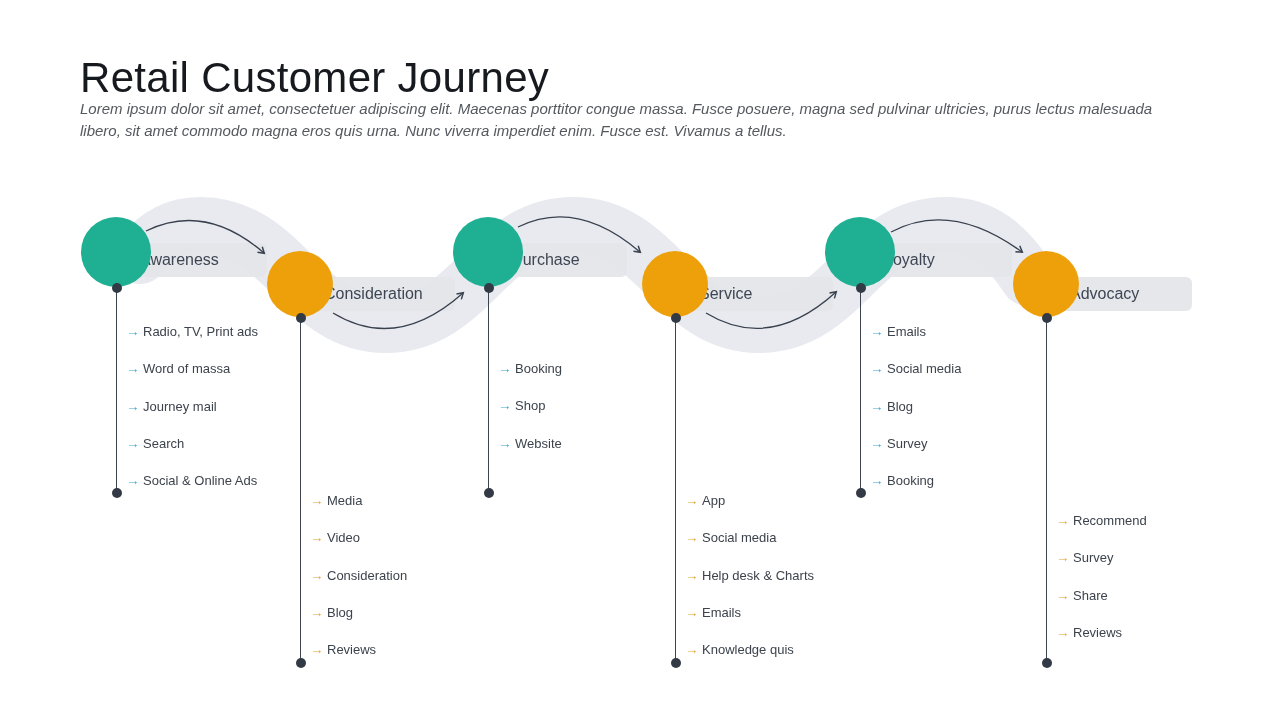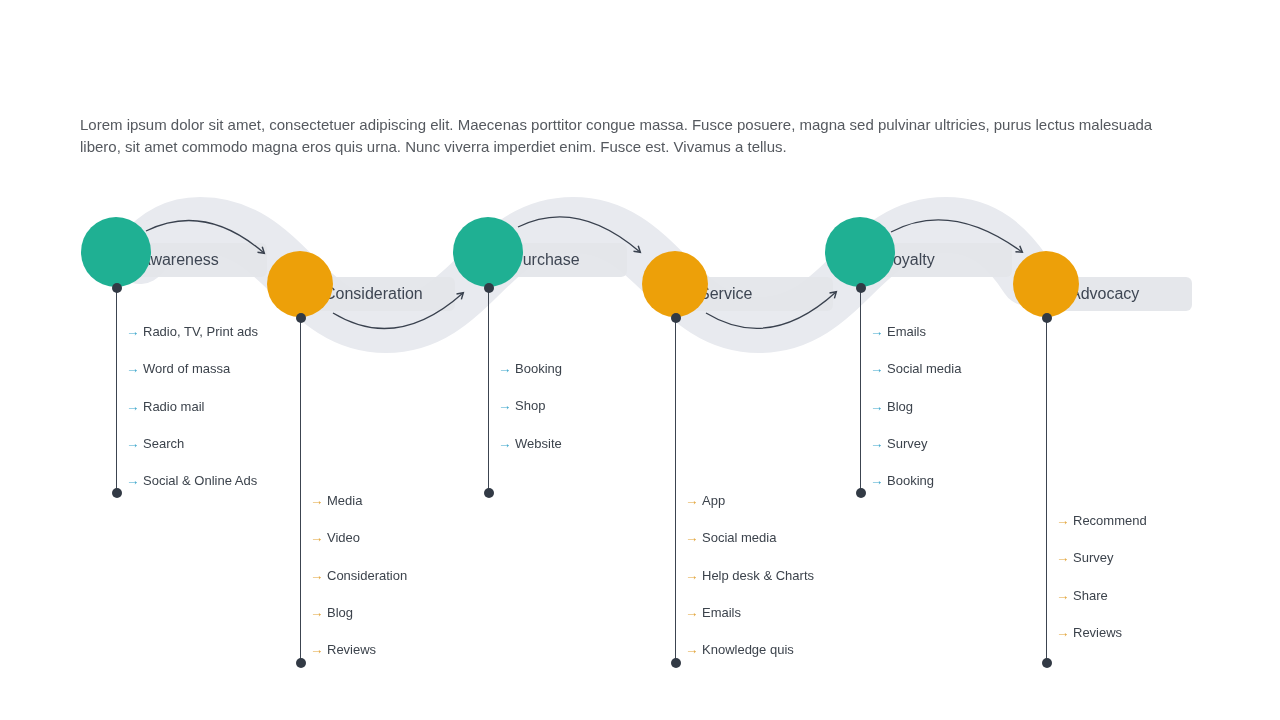--- a/index.html
+++ b/index.html
@@ -5,22 +5,22 @@
   html,body{margin:0;padding:0;background:#ffffff;}
   .slide{
     position:relative;width:1280px;height:720px;overflow:hidden;
     font-family:"Liberation Sans","DejaVu Sans",sans-serif;background:#ffffff;
   }
   .title{
     position:absolute;left:80px;top:54px;font-size:42px;font-weight:500;
     color:#16191e;letter-spacing:0.3px;
   }
   .description{
-    position:absolute;left:80px;top:114px;width:1085px;font-size:15px;
-    line-height:22px;color:#55595f;
+    position:absolute;left:80px;top:98px;width:1085px;font-size:15px;
+    line-height:22px;color:#55595f;font-style:italic;
   }
   .layer{position:absolute;left:0;top:0;width:1280px;height:720px;pointer-events:none;}
   .band-layer{z-index:1;}
   .arrow-layer{z-index:6;}
   .pill{
     position:absolute;z-index:3;height:34px;border-radius:6px;
     background:rgba(227,229,233,0.92);display:flex;align-items:center;
     padding-left:11px;box-sizing:border-box;font-size:16px;color:#3e4653;
   }
   .pill.teal-row{top:243px;}
@@ -39,20 +39,21 @@
   .items li{height:37.3px;display:flex;align-items:center;white-space:nowrap;}
   .arr{width:17px;font-size:13.5px;font-weight:bold;}
   .arr.blue{color:#3ba6cb;}
   .arr.gold{color:#e2a439;}
 </style>
 </head>
 <body>
 
 <div class="slide">
 
+  <div class="title">Retail Customer Journey</div>
   <div class="description">Lorem ipsum dolor sit amet, consectetuer adipiscing elit. Maecenas porttitor congue massa. Fusce posuere, magna sed pulvinar ultricies, purus lectus malesuada libero, sit amet commodo magna eros quis urna. Nunc viverra imperdiet enim. Fusce est. Vivamus a tellus.</div>
 
   <svg class="layer band-layer" viewBox="0 0 1280 720">
     <path d="M 140 256 C 156 236 174 225 200 225 C 285 225 301 325 386 325 C 471 325 488 225 573 225 C 658 225 674 325 759 325 C 844 325 861 225 946 225 C 984 225 1008 247 1028 278" fill="none" stroke="#e8eaef" stroke-width="56" stroke-linecap="round"></path>
   </svg>
 
   <svg class="layer arrow-layer" viewBox="0 0 1280 720">
     <defs>
       <marker id="ah" viewBox="0 0 10 10" refX="7.5" refY="5" markerWidth="7" markerHeight="7" orient="auto-start-reverse">
         <path d="M1.5,1 L8,5 L1.5,9" fill="none" stroke="#39414e" stroke-width="1.6"></path>
@@ -77,21 +78,21 @@
       <li>
           <span class="arr blue">→</span>
           <span>Radio, TV, Print ads</span>
         </li>
       <li>
           <span class="arr blue">→</span>
           <span>Word of massa</span>
         </li>
       <li>
           <span class="arr blue">→</span>
-          <span>Radio mail</span>
+          <span>Journey mail</span>
         </li>
       <li>
           <span class="arr blue">→</span>
           <span>Search</span>
         </li>
       <li>
           <span class="arr blue">→</span>
           <span>Social &amp; Online Ads</span>
         </li>
     </ul>

